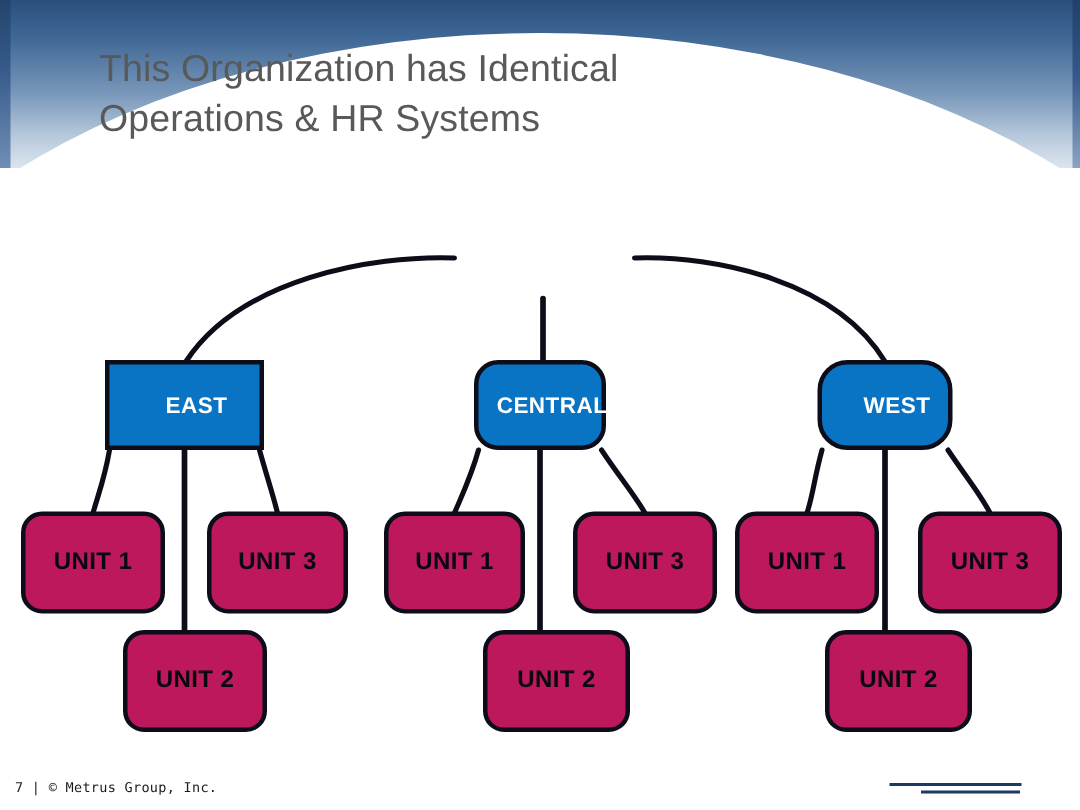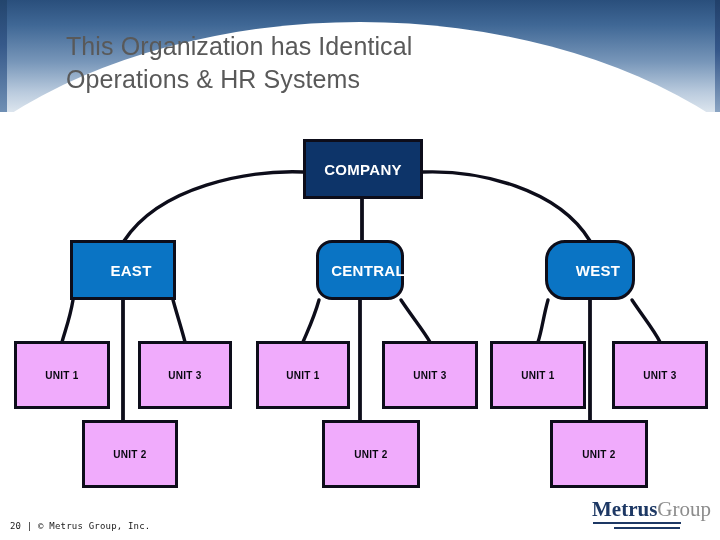--- a/index.html
+++ b/index.html
@@ -98,23 +98,24 @@
     color: #ffffff;
     font-size: 15px;
   }
   .node-region {
     background: #0a74c4;
     color: #ffffff;
     font-size: 15px;
     padding-left: 16px;
   }
   .node-unit {
-    background: #f0abfc;
+    background: #be185d;
     color: #08080f;
-    font-size: 10px;
+    font-size: 16px;
+    border-radius: 14px;
   }
 
   
   .footer-text {
     position: absolute;
     left: 10px;
     top: 521px;
     font-size: 9px;
     color: #1a1a1a;
     font-family: "DejaVu Sans Mono", monospace;
@@ -188,23 +189,20 @@
       <path d="M319,300 C314,318 308,330 303,342"></path>
       <path d="M401,300 C413,318 423,330 430,342"></path>
       <path d="M360,300 L360,421" stroke-width="3.8"></path>
 
       <path d="M548,300 C543,318 542,330 538,342"></path>
       <path d="M632,300 C644,318 654,330 660,342"></path>
       <path d="M590,300 L590,421" stroke-width="3.8"></path>
     </g>
   </svg>
 
-  <div class="node node-company" style="left:303px; top:139px; width:120px; height:60px;">
-    <span>COMPANY</span>
-  </div>
 
   <div class="node node-region" style="left:70px; top:240px; width:106px; height:60px;">
     <span>EAST</span>
   </div>
   <div class="node node-region" style="left:316px; top:240px; width:88px; height:60px;border-radius:16px;">
     <span>CENTRAL</span>
   </div>
   <div class="node node-region" style="left:545px; top:240px; width:90px; height:60px;border-radius:20px;">
     <span>WEST</span>
   </div>
@@ -232,21 +230,20 @@
   <div class="node node-unit" style="left:490px; top:341px; width:96px; height:68px;">
     <span>UNIT 1</span>
   </div>
   <div class="node node-unit" style="left:612px; top:341px; width:96px; height:68px;">
     <span>UNIT 3</span>
   </div>
   <div class="node node-unit" style="left:550px; top:420px; width:98px; height:68px;">
     <span>UNIT 2</span>
   </div>
 
-  <div class="footer-text">20  |   © Metrus Group, Inc.</div>
+  <div class="footer-text">7  |   © Metrus Group, Inc.</div>
 
   <div class="logo">
-    <div class="logo-wordmark"><span class="logo-metrus">Metrus</span><span class="logo-group">Group</span></div>
     <div class="logo-rule-1"></div>
     <div class="logo-rule-2"></div>
   </div>
 
 </div>
 
 </body></html>

